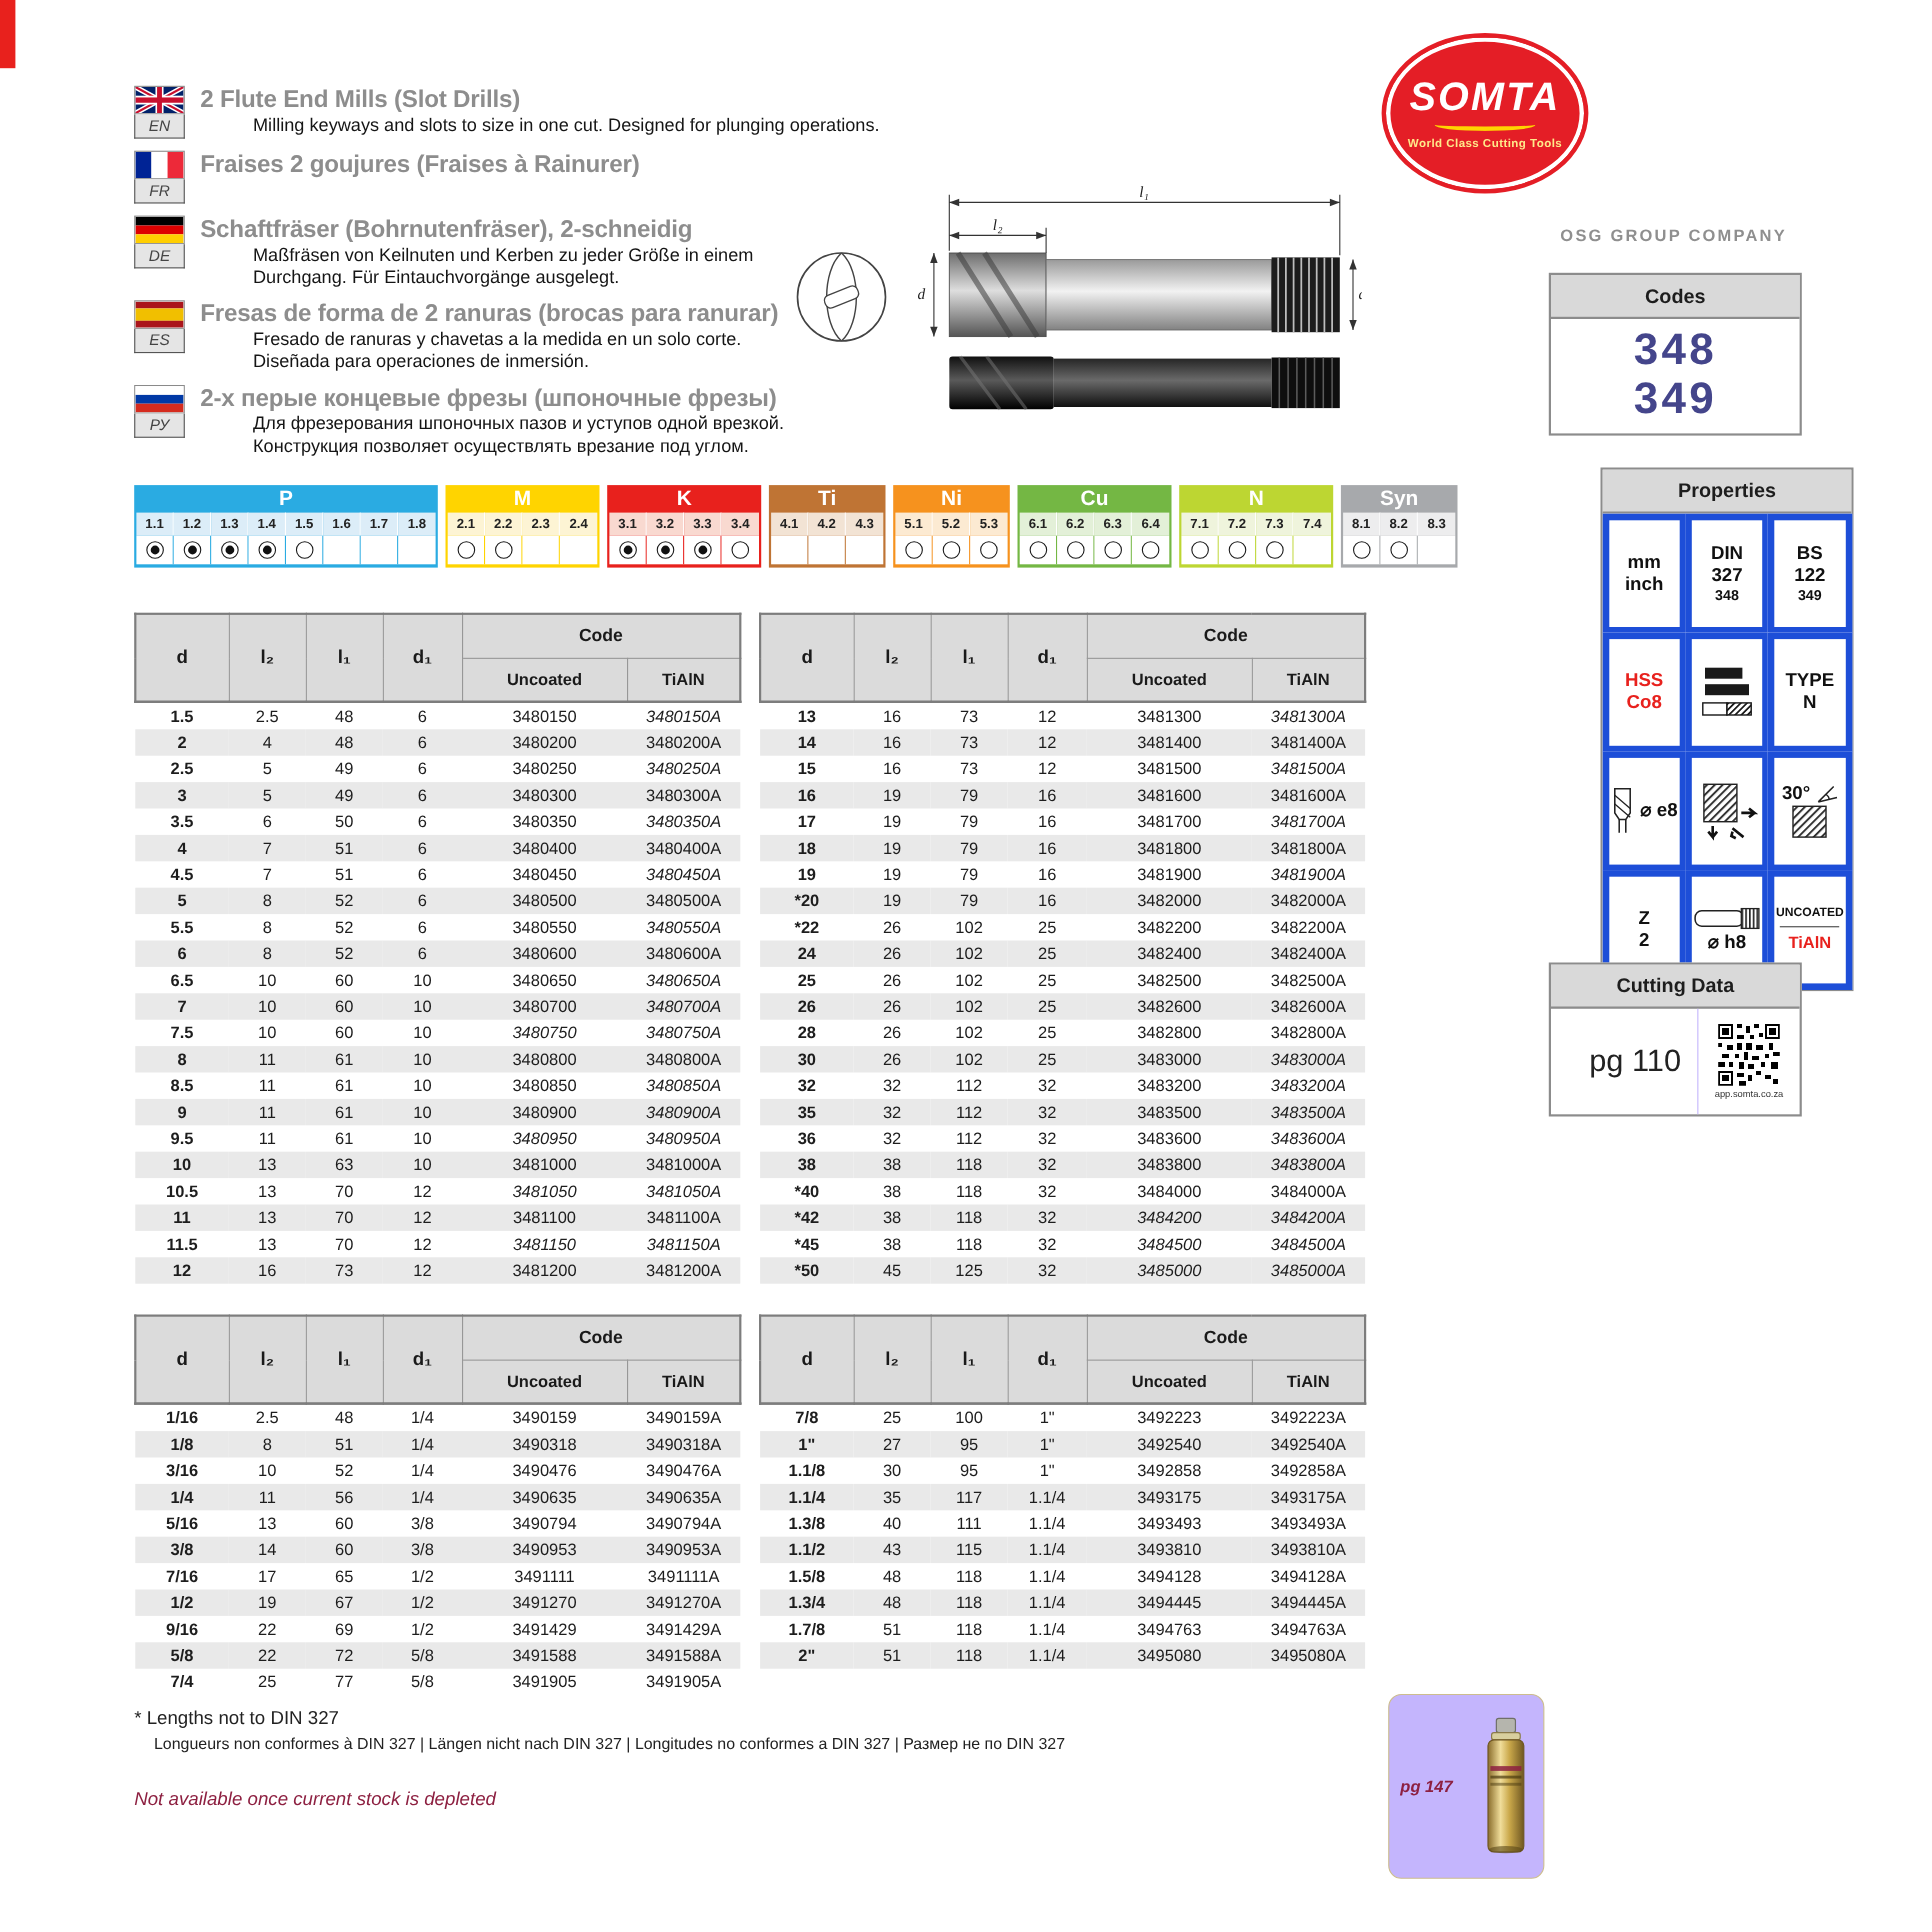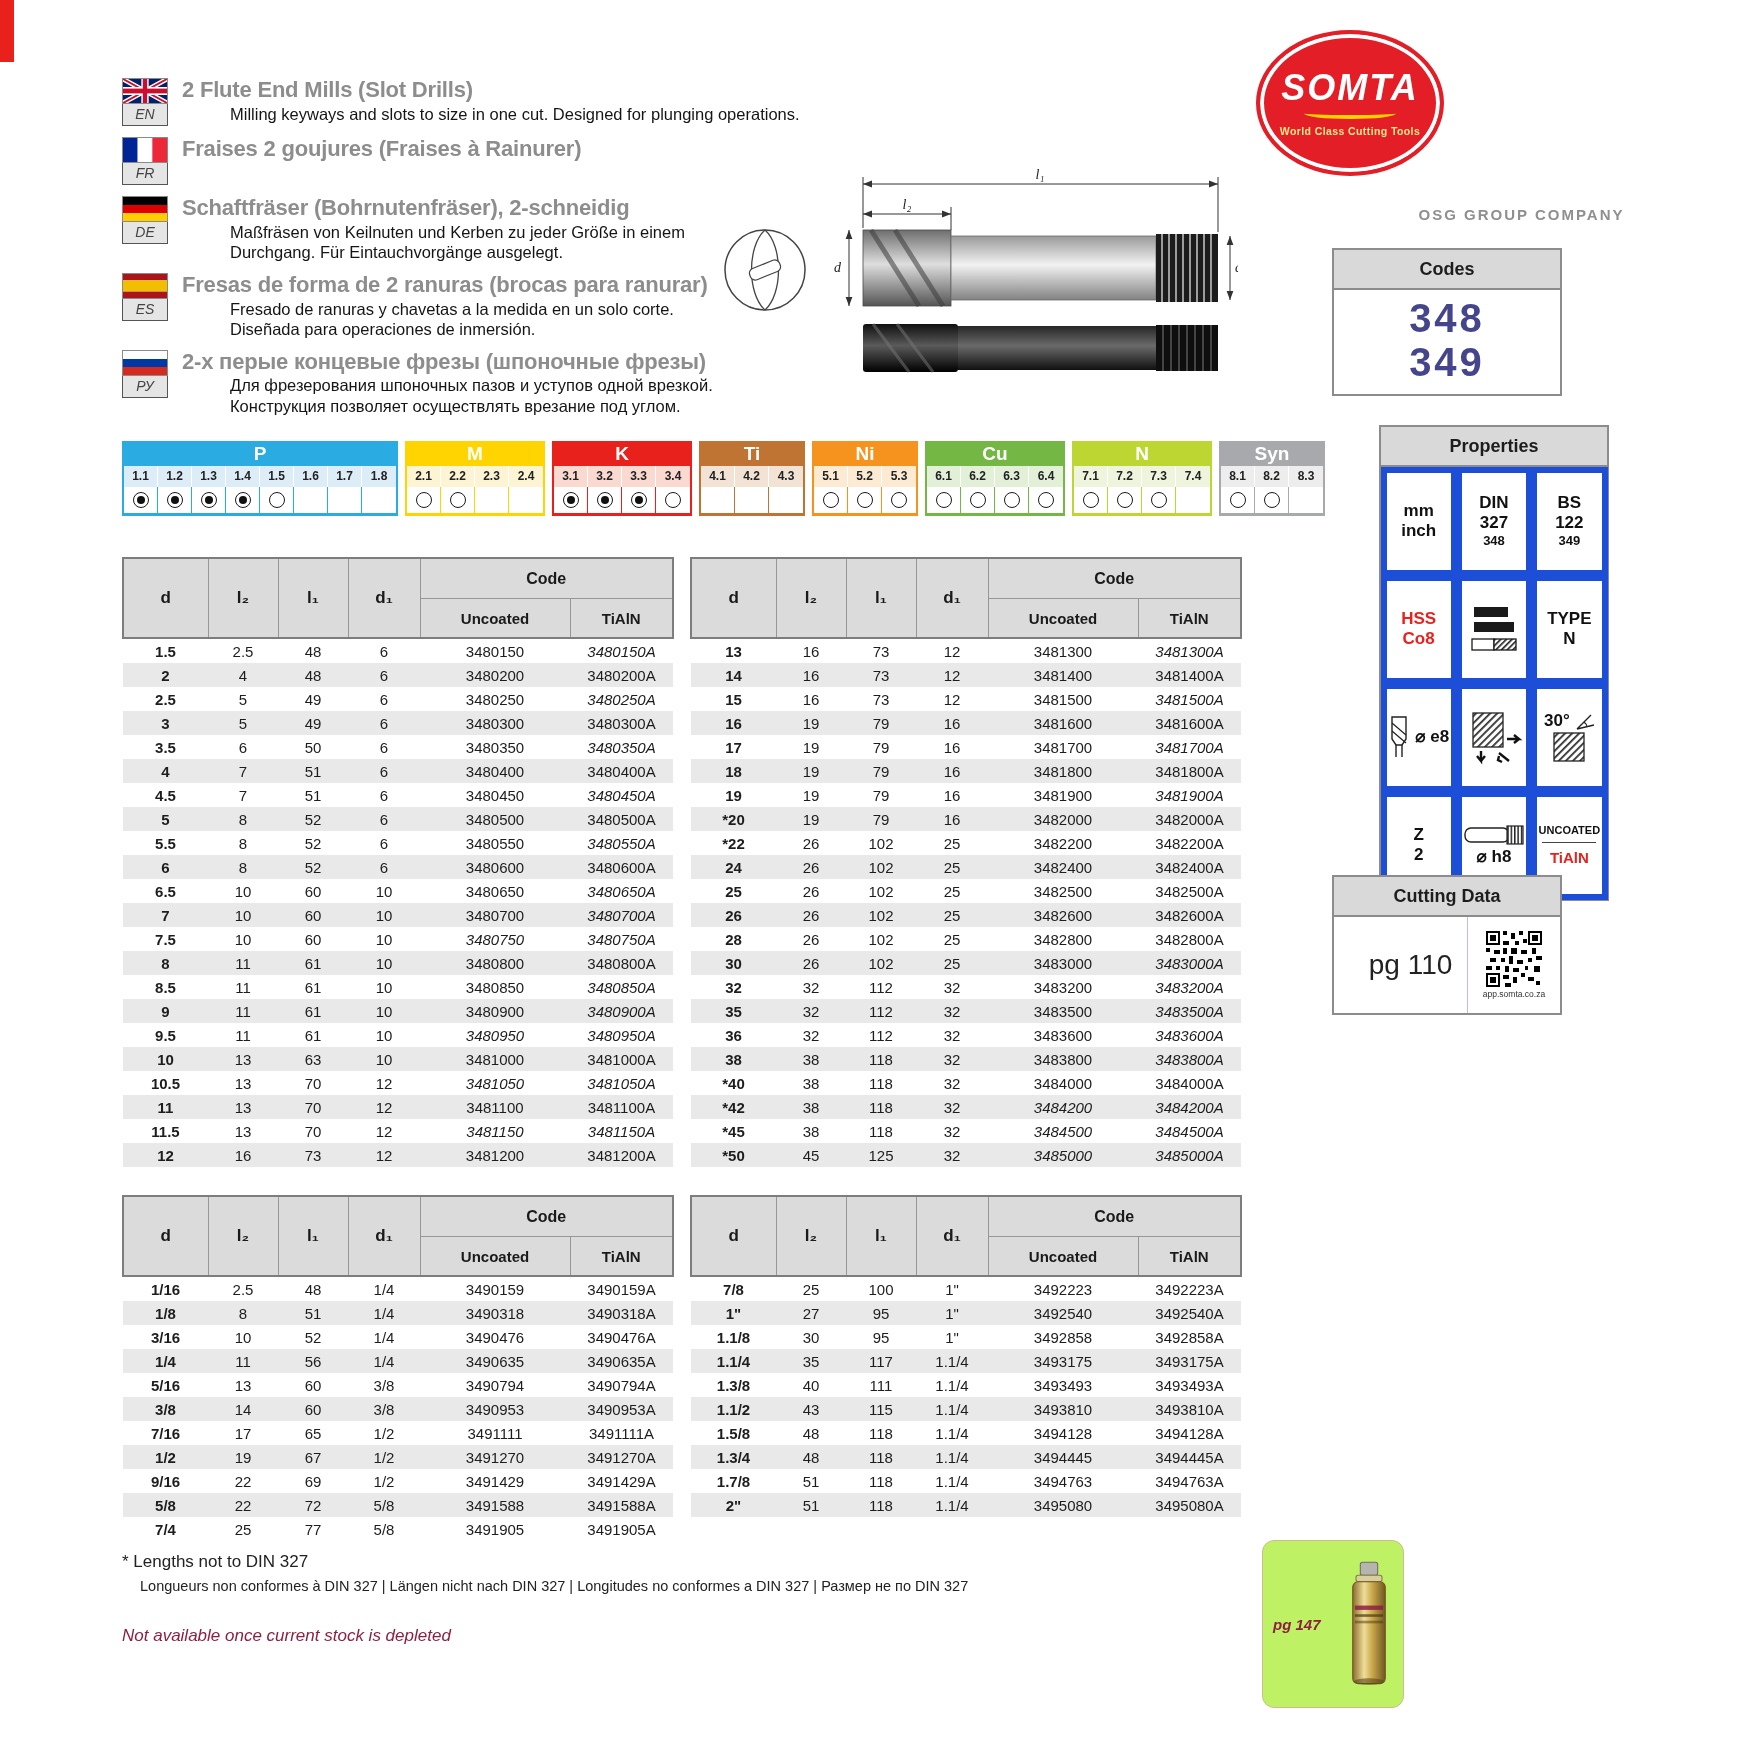--- a/index.html
+++ b/index.html
@@ -29,21 +29,21 @@
   .logo{position:absolute;left:1256px;top:30px;width:188px;height:146px;border-radius:50%;
         background:#e41e26;border:4px solid #e41e26;box-shadow:inset 0 0 0 4px #fff;
         display:flex;flex-direction:column;align-items:center;justify-content:center;box-sizing:border-box;}
   .logo-brand{color:#fff;font-weight:bold;font-style:italic;font-size:36px;letter-spacing:2px;line-height:1;}
   .logo-swoosh{width:92px;height:7px;border-bottom:4px solid #ffd400;border-radius:50%;margin:2px 0 6px;}
   .logo-tag{color:#ffe98a;font-size:10.5px;font-weight:bold;letter-spacing:0.4px;}
   .osg{position:absolute;left:1405px;top:206px;width:233px;text-align:center;color:#8f8f8f;
        font-size:15px;letter-spacing:2px;font-weight:600;}
 
   
-  .side-box{position:absolute;left:1332px;width:230px;border:2px solid #8c8c8c;background:#fff;box-sizing:border-box;}
+  .side-box{position:absolute;left:1408px;width:230px;border:2px solid #8c8c8c;background:#fff;box-sizing:border-box;}
   .box-header{background:#d9d9d9;border-bottom:2px solid #8c8c8c;height:38px;line-height:38px;
               text-align:center;font-weight:bold;font-size:18px;color:#1d1d1d;}
   .codes-box{top:248px;height:148px;}
   .codes-body{text-align:center;padding-top:6px;}
   .code-num{font-size:40px;font-weight:bold;color:#44458b;line-height:1.1;letter-spacing:3px;}
 
   .props-box{top:425px;margin-left:47px;}
   .pgrid{display:grid;grid-template-columns:1fr 1fr 1fr;}
   .pcell{border:6px solid #1d4ed8;margin:-0.5px;height:97px;display:flex;flex-direction:column;
          align-items:center;justify-content:center;font-weight:bold;font-size:17px;color:#111;
@@ -94,21 +94,21 @@
   #t3{left:122px;top:1195px;}
   #t4{left:690px;top:1195px;}
 
   
   .fn1{position:absolute;left:122px;top:1552px;font-size:17px;color:#222;}
   .fn2{position:absolute;left:140px;top:1578px;font-size:14.5px;color:#222;}
   .fn3{position:absolute;left:122px;top:1626px;font-size:17px;color:#8d2041;font-style:italic;}
 
   
   .fluid-box{position:absolute;left:1262px;top:1540px;width:142px;height:168px;border:1.5px solid #cdbd8d;
-             border-radius:12px;background:#bef264;display:flex;align-items:center;justify-content:space-between;
+             border-radius:12px;background:#c4b5fd;display:flex;align-items:center;justify-content:space-between;
              padding:6px 10px;box-sizing:border-box;}
   .fluid-page{font-size:15px;font-weight:bold;font-style:italic;color:#8d2041;}
 </style>
 </head>
 <body>
 
 <div class="page">
 
   <div class="corner-mark"></div>
 

